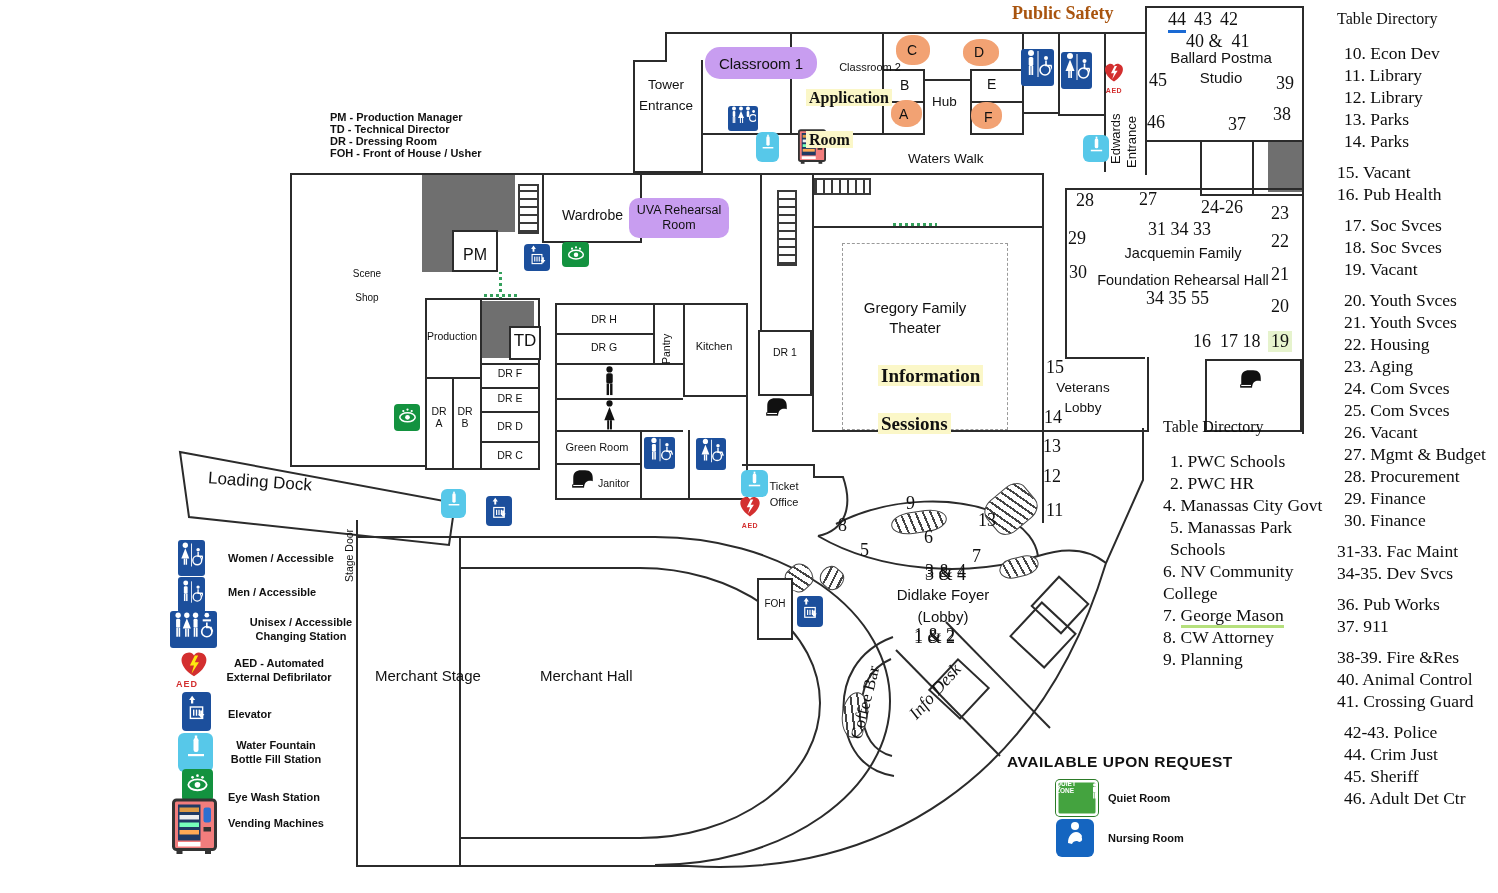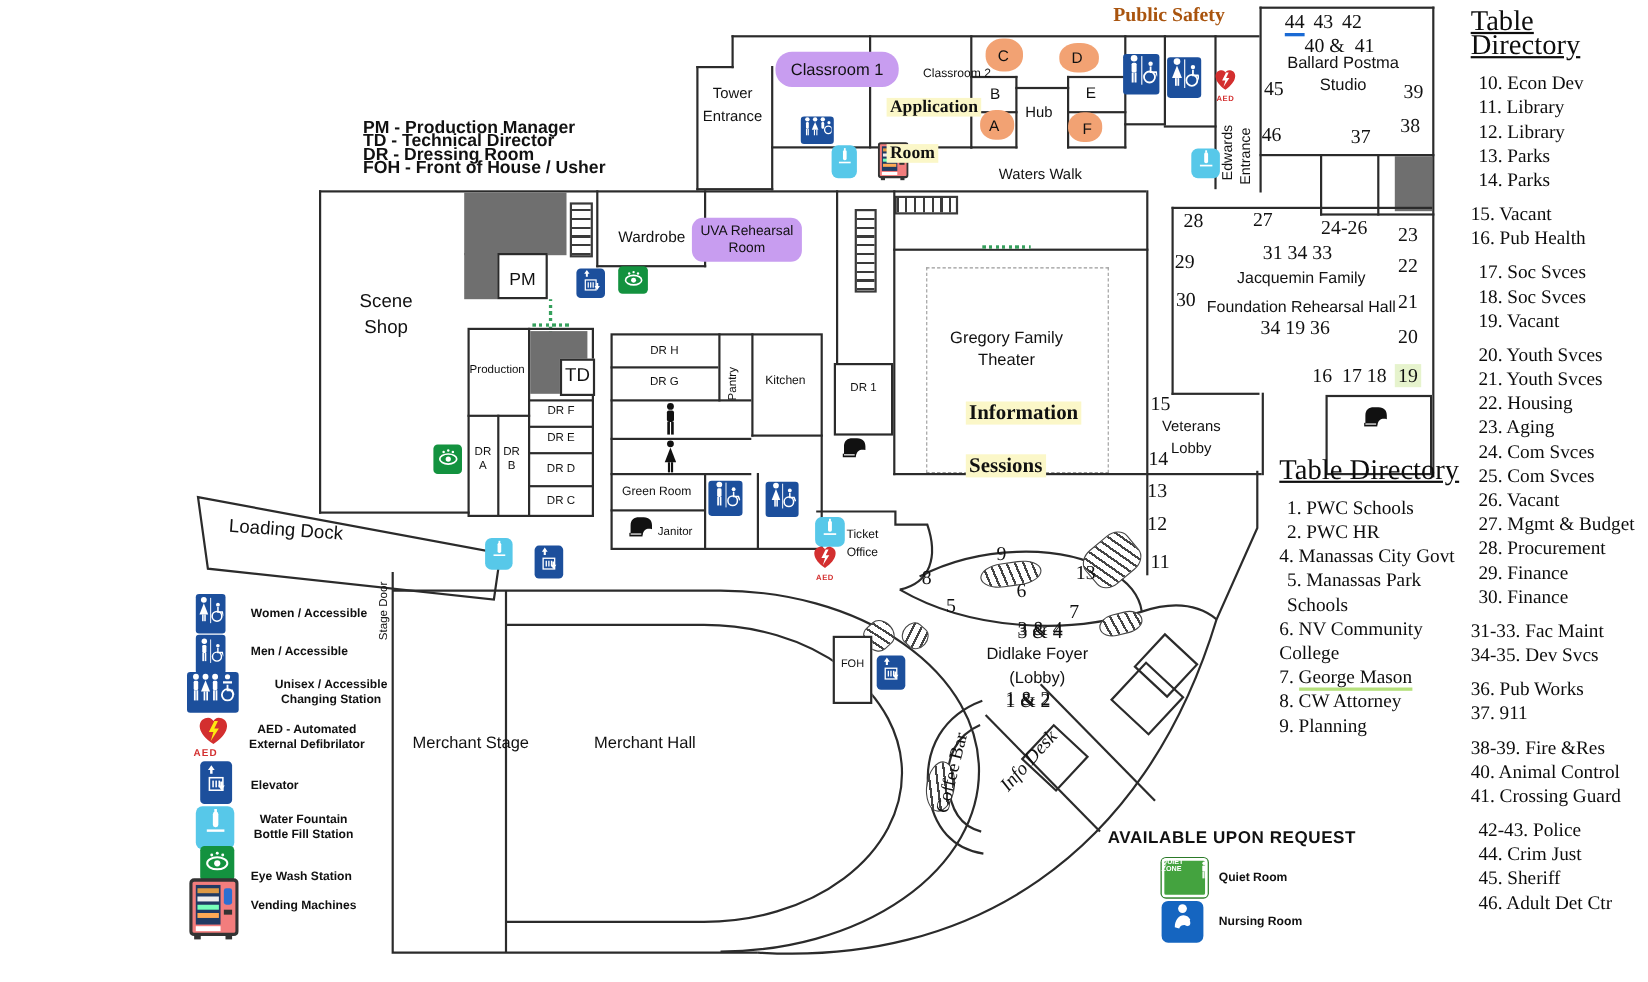--- a/index.html
+++ b/index.html
@@ -33,21 +33,21 @@
   .icon{position:absolute;display:flex;justify-content:center;gap:1px;box-sizing:border-box;}
   .rr{background:#1c4f9c;border-radius:3px;}
   .wf{background:#57c8e9;border-radius:6px;}
   .ew{background:#13923f;border-radius:4px;}
   .el{background:#1c4f9c;border-radius:4px;}
   .qz{background:#44a33f;border-radius:4px;box-shadow:inset 0 0 0 2.5px #fff,0 0 0 1px #2c7a28;}
   .nr{background:#1565c0;border-radius:6px;}
   .aedt{position:absolute;font-size:7px;font-weight:bold;color:#d32f2f;letter-spacing:.5px;}
   
   .dir{position:absolute;font-family:"Liberation Serif",serif;font-size:17.5px;line-height:22px;color:#0d0d0d;}
-  .dir .t{font-size:26px;margin-bottom:12px;text-decoration:underline;}
+  .dir .t{font-size:16px;margin-bottom:12px;}
   .dir .it{margin:0;}
   .dir .gap{margin-top:9px;}
   .dir .ind{padding-left:7px;}
   .gm{border-bottom:3px solid #b5e07c;}
   .legrow-label{position:absolute;font-size:11px;font-weight:bold;white-space:pre-line;line-height:14px;}
 </style>
 </head>
 <body>
 
 <div id="map">
@@ -429,21 +429,21 @@
   <div class="lbl ctr" style="left:1072px;top:240px;width:222px;font-size:14.5px;line-height:27px">Jacquemin Family
 Foundation Rehearsal Hall</div>
   <div class="lbl ctr" style="left:830px;top:298px;width:170px;font-size:15px;line-height:20px">Gregory Family
 Theater</div>
   <div class="lbl" style="left:878px;top:340px;font-size:19px;line-height:24px">
     <span class="yhl">Information</span><br>
     <span class="yhl">Sessions</span>
   </div>
   <div class="lbl ctr" style="left:1048px;top:378px;width:70px;font-size:13.5px;line-height:20px">Veterans
 Lobby</div>
-  <div class="lbl ctr" style="left:316px;top:268px;width:70px;font-size:17px;line-height:12px">Scene
+  <div class="lbl ctr" style="left:332px;top:268px;width:70px;font-size:10px;line-height:12px">Scene
 
 Shop</div>
   <div class="lbl ctr" style="left:452px;top:240px;width:46px;font-size:16px;line-height:30px">PM</div>
   <div class="lbl ctr" style="left:509px;top:331px;width:32px;font-size:17px">TD</div>
   <div class="lbl ctr" style="left:545px;top:206px;width:95px;font-size:14px">Wardrobe</div>
   <div class="pill" style="left:629px;top:198px;width:100px;height:40px;font-size:12.5px;line-height:15px;border-radius:10px">
       <span style="white-space:pre-line">UVA Rehearsal
 Room</span>
     </div>
   <div class="lbl ctr xs" style="left:424px;top:330px;width:56px">Production</div>
@@ -469,21 +469,21 @@
 (Lobby)</div>
   <div class="lbl ser" style="left:925px;top:562px;font-size:18px">3 &amp; 4</div>
   <div class="lbl ser" style="left:914px;top:626px;font-size:18px">1 &amp; 2</div>
   <div class="lbl" style="left:375px;top:666px;font-size:15px">Merchant Stage</div>
   <div class="lbl" style="left:540px;top:666px;font-size:15px">Merchant Hall</div>
   <div class="lbl" style="left:208px;top:472px;font-size:17px;transform:rotate(4deg)">Loading Dock</div>
   <div class="lbl vert" style="left:340px;top:516px;height:66px;font-size:10.5px">Stage Door</div>
   <div class="lbl ser" style="left:805px;top:693px;width:120px;font-size:17px;text-align:center;transform:rotate(-76deg)">Coffee Bar</div>
   <div class="lbl ser" style="left:880px;top:682px;width:110px;font-size:17.5px;font-style:italic;text-align:center;transform:rotate(-48deg)">Info Desk</div>
 
-  <div class="lbl" id="abbr" style="left:330px;top:111px;font-size:16px;font-weight:600;line-height:12px">PM - Production Manager
+  <div class="lbl" id="abbr" style="left:330px;top:111px;font-size:11px;font-weight:600;line-height:12px">PM - Production Manager
 TD - Technical Director
 DR - Dressing Room
 FOH - Front of House / Usher</div>
 
   <div id="markers">
       <div class="marker ub" style="left: 1168px; top: 9px;">44</div>
       <div class="marker" style="left: 1194px; top: 9px;">43</div>
       <div class="marker" style="left: 1220px; top: 9px;">42</div>
       <div class="marker" style="left: 1186px; top: 31px;">40 &amp;  41</div>
       <div class="marker" style="left: 1149px; top: 70px;">45</div>
@@ -493,21 +493,21 @@
       <div class="marker" style="left: 1228px; top: 114px;">37</div>
       <div class="marker" style="left: 1076px; top: 190px;">28</div>
       <div class="marker" style="left: 1139px; top: 189px; text-align: center;">27</div>
       <div class="marker" style="left: 1201px; top: 197px;">24-26</div>
       <div class="marker" style="left: 1271px; top: 203px;">23</div>
       <div class="marker" style="left: 1068px; top: 228px;">29</div>
       <div class="marker" style="left: 1148px; top: 219px;">31 34 33</div>
       <div class="marker" style="left: 1271px; top: 231px;">22</div>
       <div class="marker" style="left: 1069px; top: 262px;">30</div>
       <div class="marker" style="left: 1271px; top: 264px;">21</div>
-      <div class="marker" style="left: 1146px; top: 288px;">34 19 36</div>
+      <div class="marker" style="left: 1146px; top: 288px;">34 35 55</div>
       <div class="marker" style="left: 1271px; top: 296px;">20</div>
       <div class="marker" style="left: 1193px; top: 331px;">16  17 18</div>
       <div class="marker hg" style="left: 1268px; top: 331px;">19</div>
       <div class="marker" style="left: 1046px; top: 357px;">15</div>
       <div class="marker" style="left: 1044px; top: 407px;">14</div>
       <div class="marker" style="left: 1043px; top: 436px;">13</div>
       <div class="marker" style="left: 1043px; top: 466px;">12</div>
       <div class="marker" style="left: 1046px; top: 500px;">11</div>
       <div class="marker" style="left: 978px; top: 510px;">13</div>
       <div class="marker" style="left: 906px; top: 493px;">9</div>

